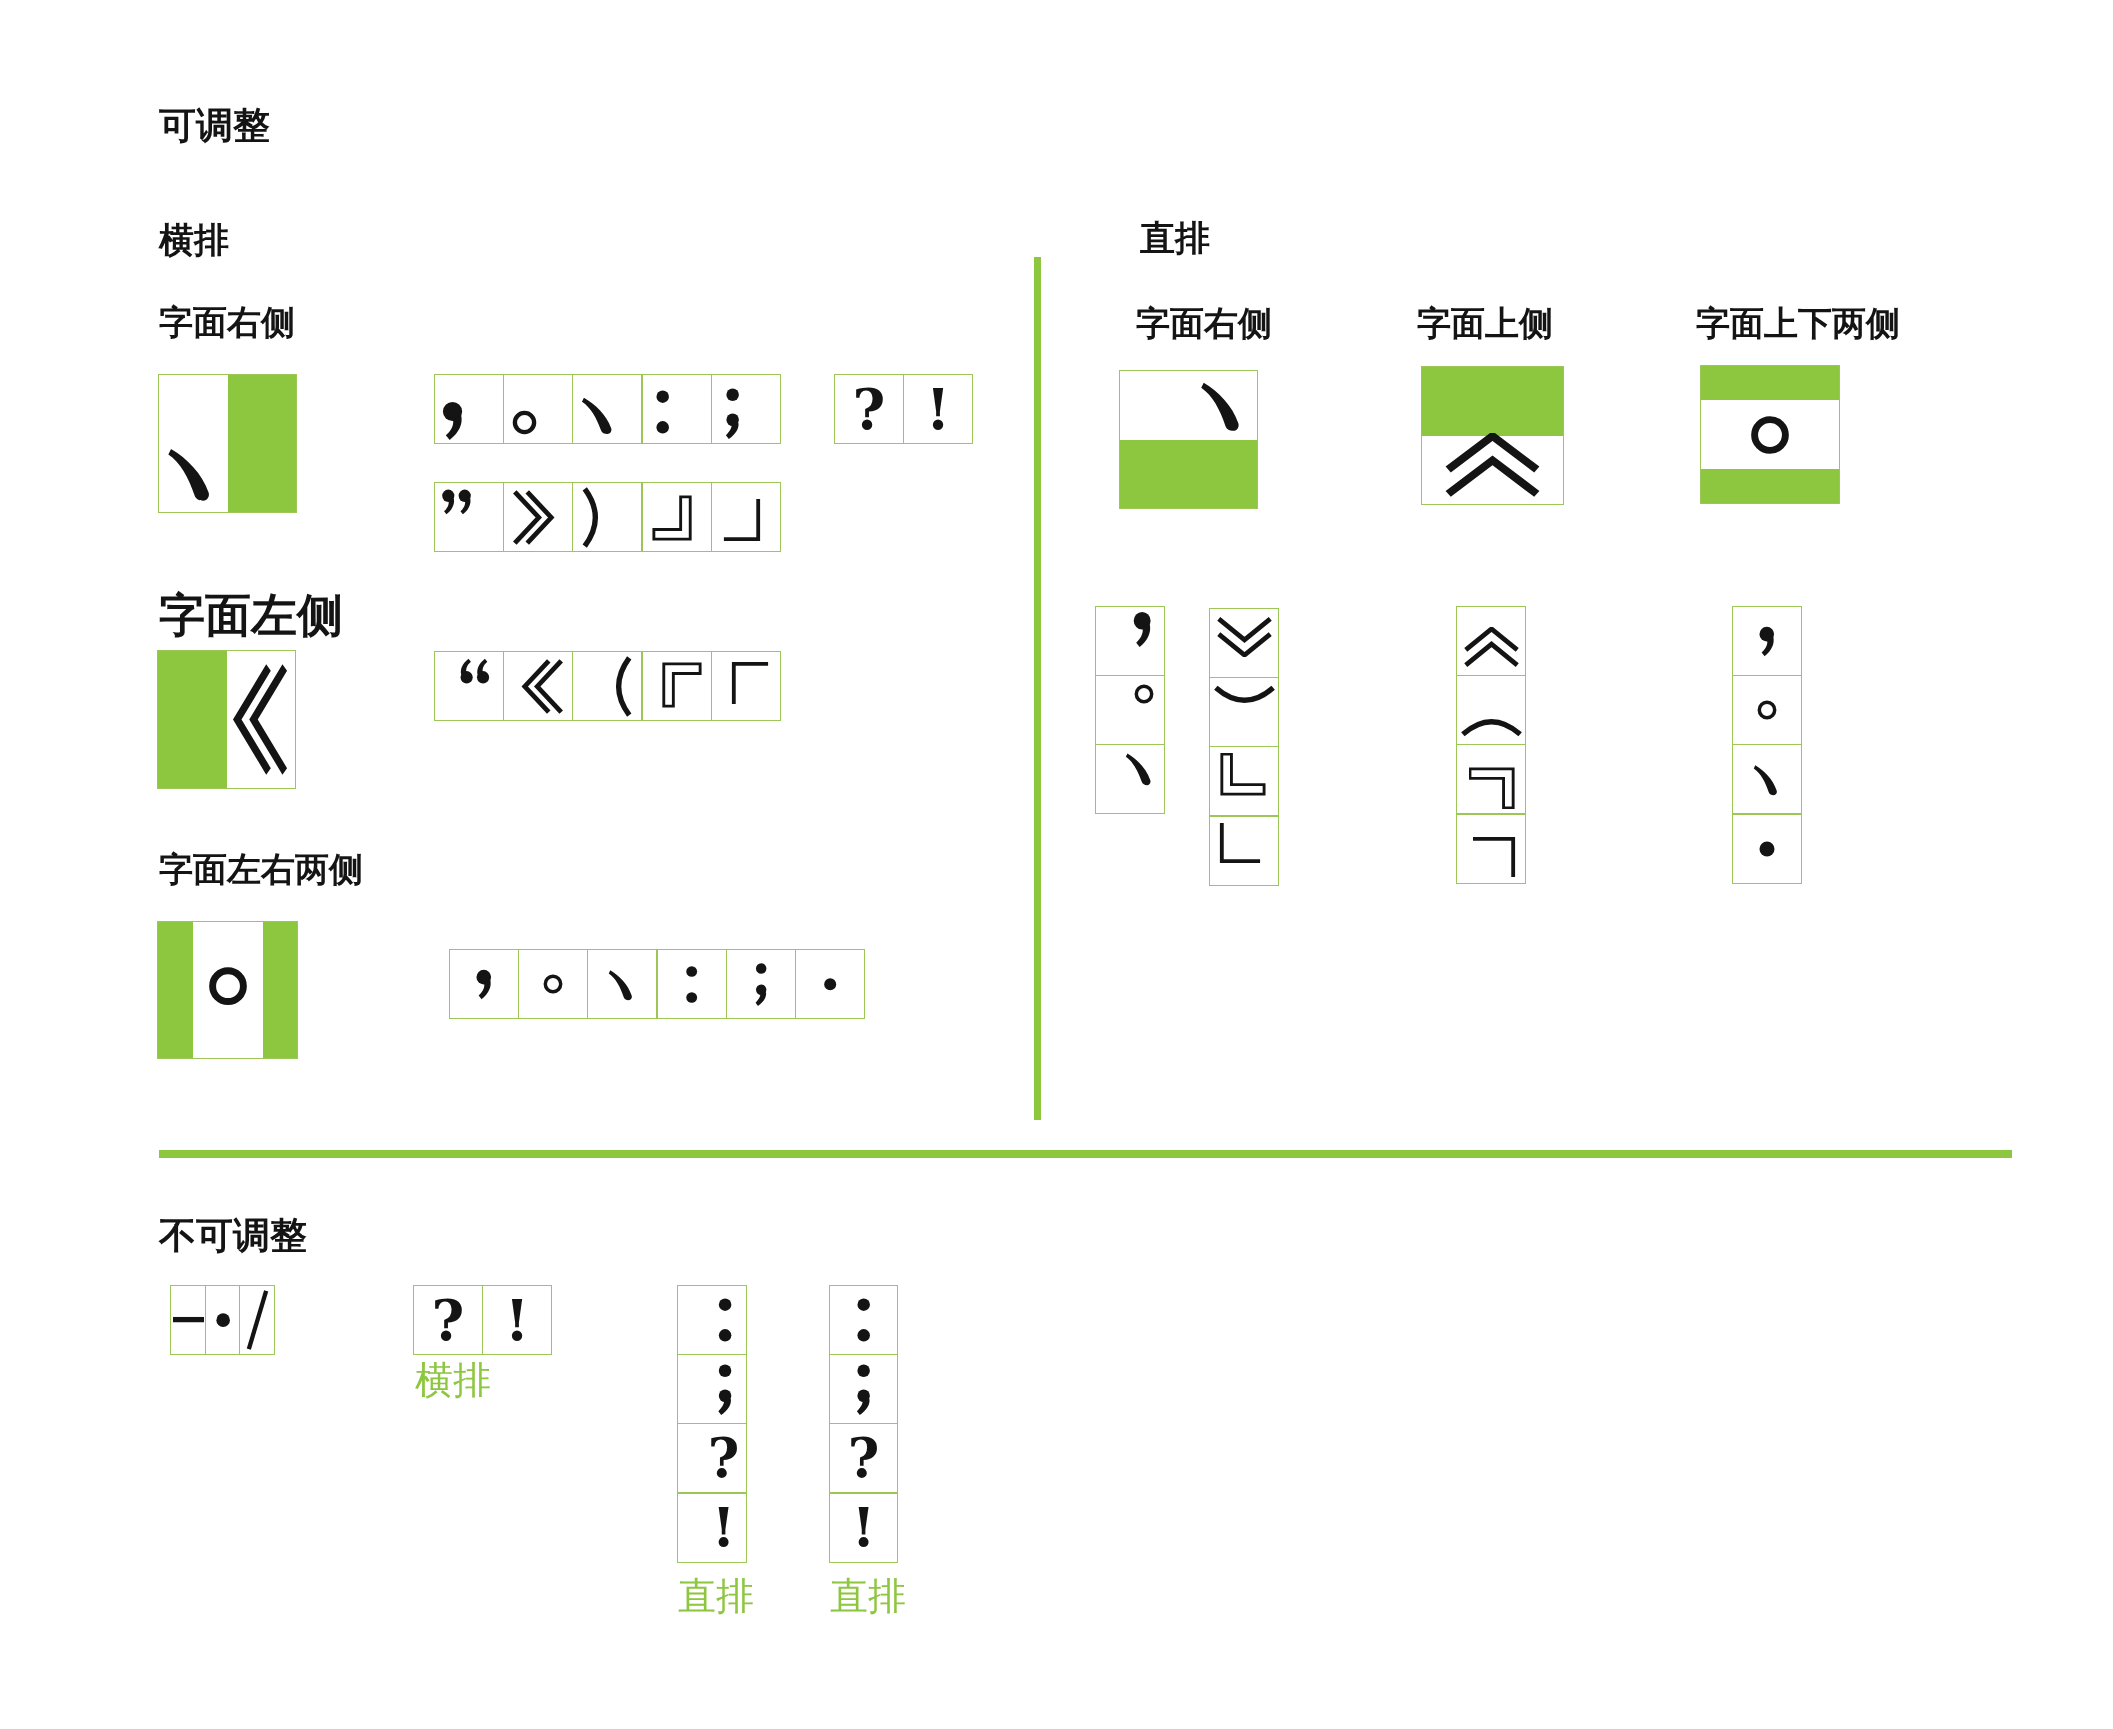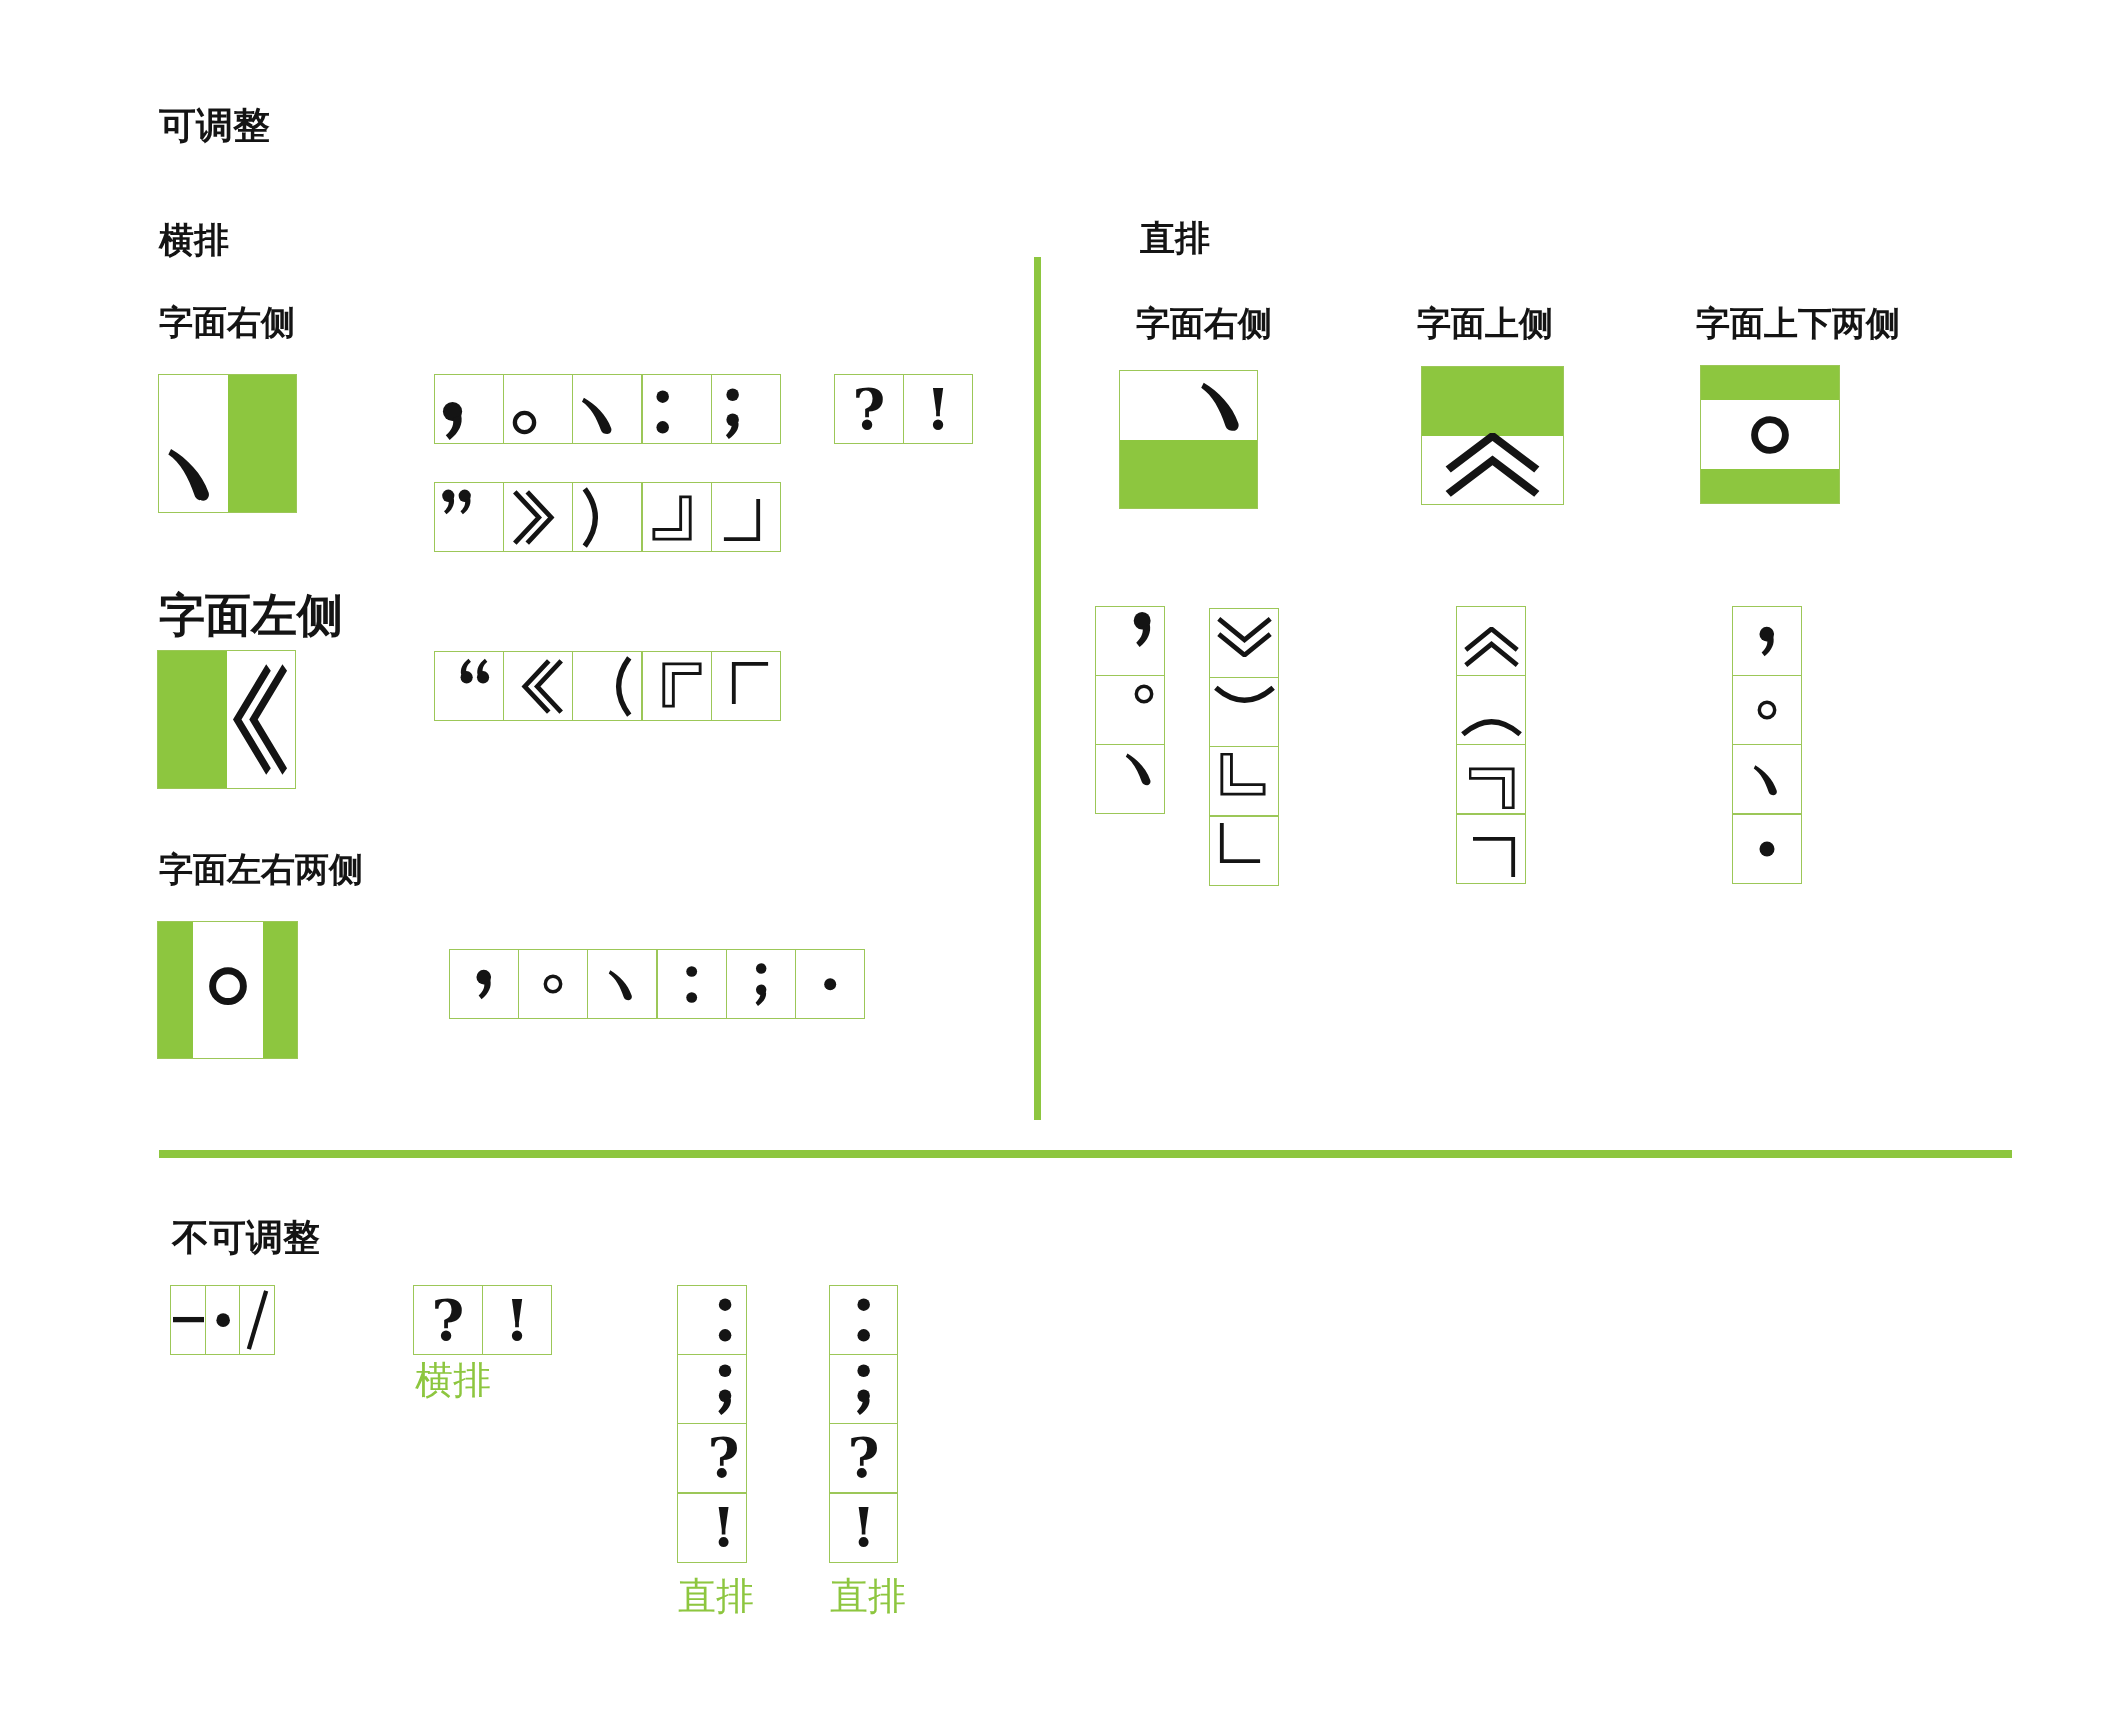--- a/index.html
+++ b/index.html
@@ -11,21 +11,21 @@
   .h.green{color:var(--green);font-weight:500;}
   #t-adjustable{left:159px;top:106px;font-size:37px;}
   #t-horizontal{left:159px;top:221px;font-size:35px;}
   #t-right{left:159px;top:304px;font-size:34px;}
   #t-left{left:159px;top:590px;font-size:46px;}
   #t-both-lr{left:159px;top:851px;font-size:34px;}
   #t-vertical{left:1140px;top:219px;font-size:35px;}
   #t-bottom{left:1136px;top:305px;font-size:34px;}
   #t-top{left:1417px;top:305px;font-size:34px;}
   #t-both-tb{left:1696px;top:305px;font-size:34px;}
-  #t-notadjustable{left:172px;top:1218px;font-size:37px;}
+  #t-notadjustable{left:159px;top:1218px;font-size:37px;font-family:Liberation Mono, monospace;}
   #t-tag-horiz{left:415px;top:1360px;font-size:38px;}
   #t-tag-vert1{left:678px;top:1576px;font-size:38px;}
   #t-tag-vert2{left:830px;top:1576px;font-size:38px;}
   .divider{position:absolute;background:var(--green);}
   .demo{position:absolute;background:#fff;border:1.9px solid var(--gborder);box-sizing:border-box;}
   .gz{position:absolute;background:var(--green);}
   .gwrap{position:absolute;display:flex;box-sizing:border-box;}
   .cellgroup{position:absolute;}
   .cell{position:absolute;background:#fff;border:1.9px solid var(--gborder);box-sizing:border-box;
         display:flex;}

